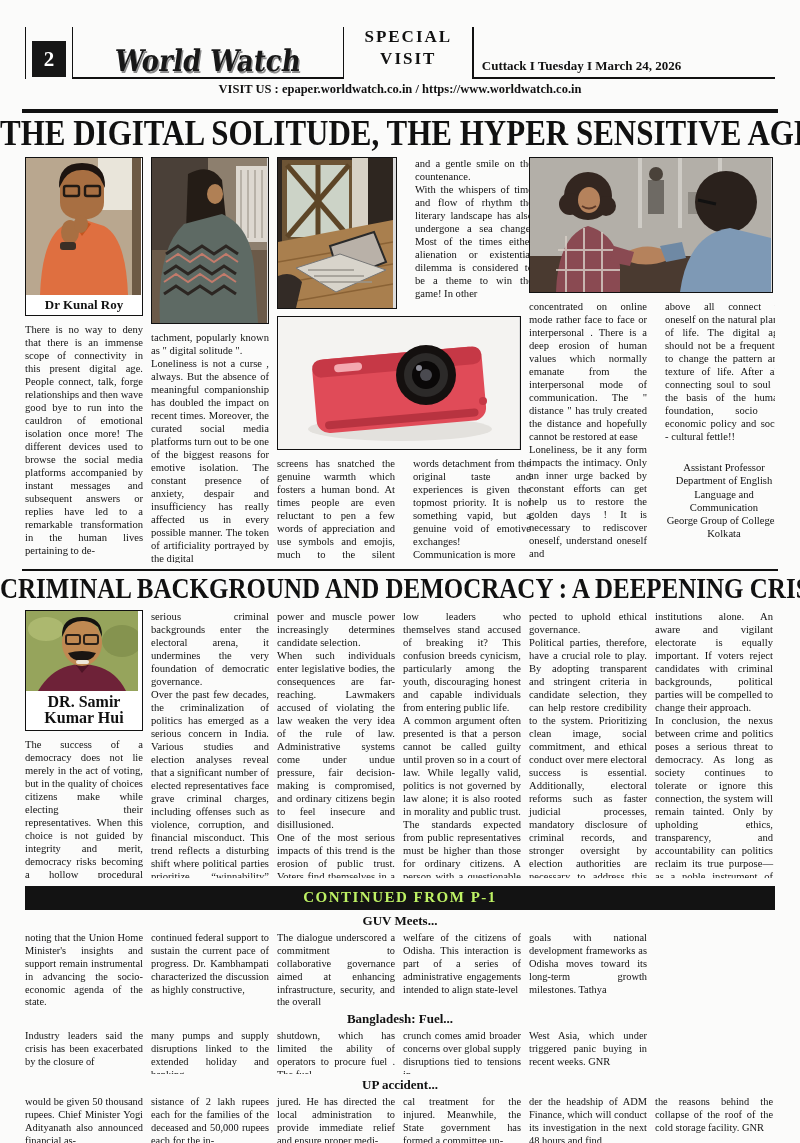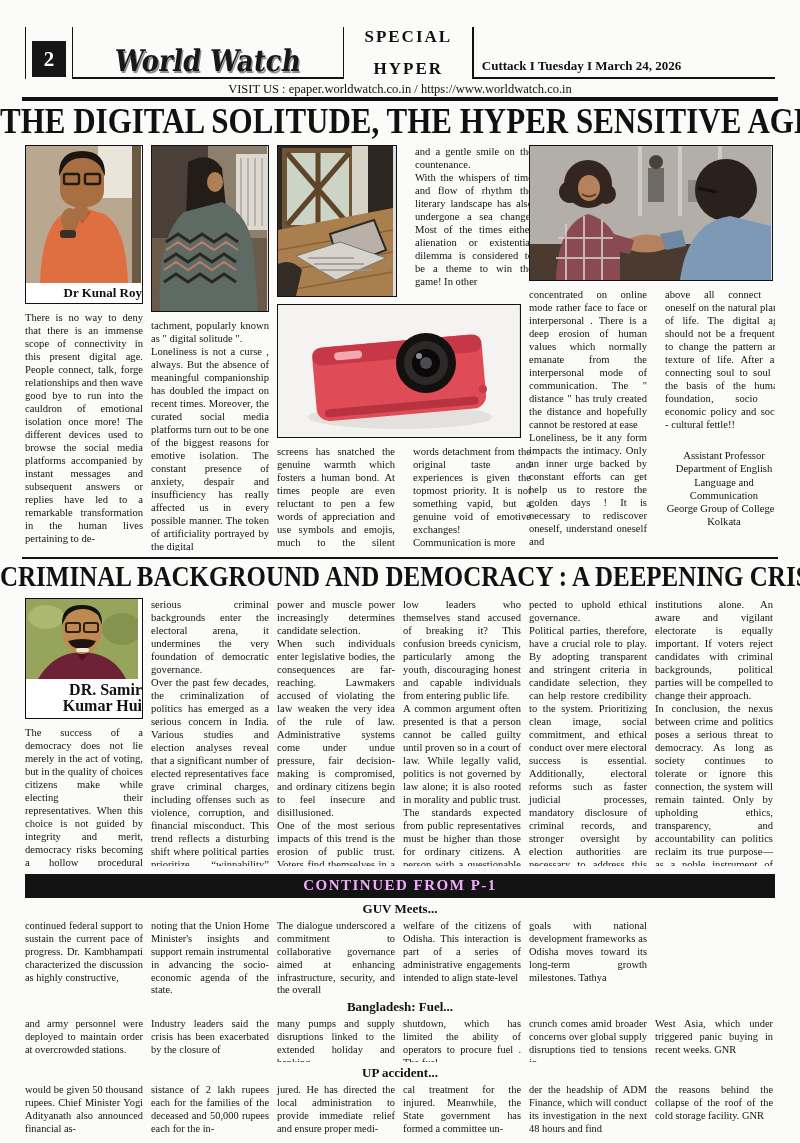--- a/index.html
+++ b/index.html
@@ -12,49 +12,49 @@
   .masthead{display:flex;align-items:stretch;margin:27px 25px 0 25px;height:52px;}
   .pn-rails{width:46px;border-left:1.5px solid #111;border-right:1.5px solid #111;
     display:flex;align-items:center;justify-content:center;}
   .pn-box{width:34px;height:36px;background:#161616;color:#fff;font-weight:bold;
     font-size:21px;display:flex;align-items:center;justify-content:center;margin-top:12px;}
   .logo-zone{flex:1.15;display:flex;align-items:flex-end;justify-content:center;border-bottom:2px solid #111;padding-bottom:1px;}
   .logo{font-family:"DejaVu Serif", serif;font-weight:bold;font-size:26px;letter-spacing:0px;
     transform:skewX(-8deg) scaleY(1.15);color:#181818;text-shadow:1.5px 1.5px 0 #8a8a8a;white-space:nowrap;}
   .vsep{width:1.5px;background:#111;}
   .special-zone{width:128px;text-align:center;font-weight:bold;font-size:17px;letter-spacing:2px;
-    display:flex;flex-direction:column;justify-content:space-between;gap:2px;}
+    display:flex;flex-direction:column;justify-content:flex-start;gap:2px;}
   .date-zone{flex:1.25;display:flex;align-items:flex-end;border-bottom:2px solid #111;
     font-weight:bold;font-size:13px;padding:0 0 3px 8px;white-space:nowrap;}
-  .visit{Text-align:center;text-align:center;font-weight:normal;font-size:12.5px;margin:3px 0 0 0;}
+  .visit{Text-align:center;text-align:center;font-weight:bold;font-size:12.5px;margin:3px 0 12px 0;}
   .rule-thick{height:4px;background:#111;margin:0 22px;}
   .rule-thin{height:2px;background:#111;margin:0 22px;}
   .headline1{margin:2px 0 6px 0;text-align:center;font-size:31px;font-weight:bold;
     letter-spacing:0px;white-space:nowrap;transform:scaleY(1.18);transform-origin:center;}
   .headline2{margin:4px 0 7px 0;text-align:center;font-size:25px;font-weight:bold;
     white-space:nowrap;transform:scaleY(1.15);transform-origin:center;}
   
   .a1-cols,.a2-cols,.c-cols{display:flex;gap:8px;margin:0 25px;}
   .col{width:118px;flex:none;}
   .col2w{width:244px;flex:none;display:flex;flex-direction:column;}
   .row{display:flex;gap:18px;}
   .half{width:118px;flex:none;}
   .btxt{font-size:10.6px;line-height:1.23;text-align:justify;white-space:pre-line;}
   .a1-cols{height:406px;overflow:hidden;margin-bottom:6px;}
   .a2-cols{height:268px;overflow:hidden;margin-bottom:8px;}
   .photo{border:1.5px solid #111;line-height:0;background:#ddd;}
   .photo svg{display:block;}
   .photo-box{border:1.5px solid #111;background:#fff;}
   .photo-box svg{display:block;}
-  .caption{text-align:right;font-weight:bold;font-size:13px;padding:3px 0 4px 0;line-height:1;}
+  .caption{text-align:center;font-weight:bold;font-size:13px;padding:3px 0 4px 0;line-height:1;}
   .caption.small{font-size:16px;}
   .mt{margin-top:7px;}
   .byline{font-size:10.6px;line-height:1.25;text-align:center;white-space:pre-line;margin-top:18px;}
   
-  .cont-bar{margin:2px 25px 3px 25px;background:#131313;color:#f0abfc;text-align:center;
+  .cont-bar{margin:2px 25px 3px 25px;background:#131313;color:#bef264;text-align:center;
     font-weight:bold;font-size:15px;letter-spacing:1.5px;padding:3px 0 4px 0;}
   .c-title{text-align:center;font-weight:bold;font-size:13px;margin:3px 0 3px 0;font-family:Liberation Serif, serif;}
   .c-cols{align-items:flex-start;}
   .c-col{width:118px;flex:none;font-size:10.4px;line-height:1.24;text-align:justify;}
   .sec-guv .c-cols{height:76px;overflow:hidden;}
   .sec-bgd .c-cols{height:44px;overflow:hidden;}
   .sec-up  .c-cols{height:58px;overflow:hidden;}
 </style>
 </head>
 <body>
@@ -64,21 +64,21 @@
   <div class="masthead">
     <div class="pn-rails">
       <div class="pn-box">2</div>
     </div>
     <div class="logo-zone">
       <span class="logo">World Watch</span>
     </div>
     <div class="vsep"></div>
     <div class="special-zone">
       <div>SPECIAL</div>
-      <div>HYPER</div>
+      <div>VISIT</div>
     </div>
     <div class="vsep"></div>
     <div class="date-zone">Cuttack I Tuesday I March 24,  2026</div>
   </div>
   <div class="visit">VISIT US : epaper.worldwatch.co.in / https://www.worldwatch.co.in</div>
   <div class="rule-thick"></div>
 
   <h1 class="headline1">THE DIGITAL SOLITUDE, THE HYPER SENSITIVE AGE</h1>
 
   <div class="a1-cols">
@@ -278,32 +278,31 @@
 In conclusion, the nexus between crime and politics poses a serious threat to democracy. As long as society continues to tolerate or ignore this connection, the system will remain tainted. Only by upholding ethics, transparency, and accountability can politics reclaim its true purpose—as a noble instrument of public service.</div>
 
     </div>
   </div>
 
   <div class="cont-bar">CONTINUED FROM P-1</div>
 
   <section class="sec-guv">
     <h3 class="c-title">GUV Meets...</h3>
     <div class="c-cols">
+      <div class="c-col">noting that the Union Home Minister's insights and support remain instrumental in advancing the socio-economic agenda of the state.</div>
       <div class="c-col">continued federal support to sustain the current pace of progress. Dr. Kambhampati characterized the discussion as highly constructive,</div>
-      <div class="c-col">noting that the Union Home Minister's insights and support remain instrumental in advancing the socio-economic agenda of the state.</div>
       <div class="c-col">The dialogue underscored a commitment to collaborative governance aimed at enhancing infrastructure, security, and the overall</div>
       <div class="c-col">welfare of the citizens of Odisha. This interaction is part of a series of administrative engagements intended to align state-level</div>
       <div class="c-col">goals with national development frameworks as Odisha moves toward its long-term growth milestones. Tathya</div>
     </div>
   </section>
 
   <section class="sec-bgd">
     <h3 class="c-title">Bangladesh: Fuel...</h3>
     <div class="c-cols">
-      <div class="c-col">and army personnel were deployed to maintain order at overcrowded stations.</div>
       <div class="c-col">Industry leaders said the crisis has been exacerbated by the closure of</div>
       <div class="c-col">many pumps and supply disruptions linked to the extended holiday and banking</div>
       <div class="c-col">shutdown, which has limited the ability of operators to procure fuel . The fuel</div>
       <div class="c-col">crunch comes amid broader concerns over global supply disruptions tied to tensions in</div>
       <div class="c-col">West Asia, which under triggered panic buying in recent weeks. GNR</div>
     </div>
   </section>
 
   <section class="sec-up">
     <h3 class="c-title">UP accident...</h3>

